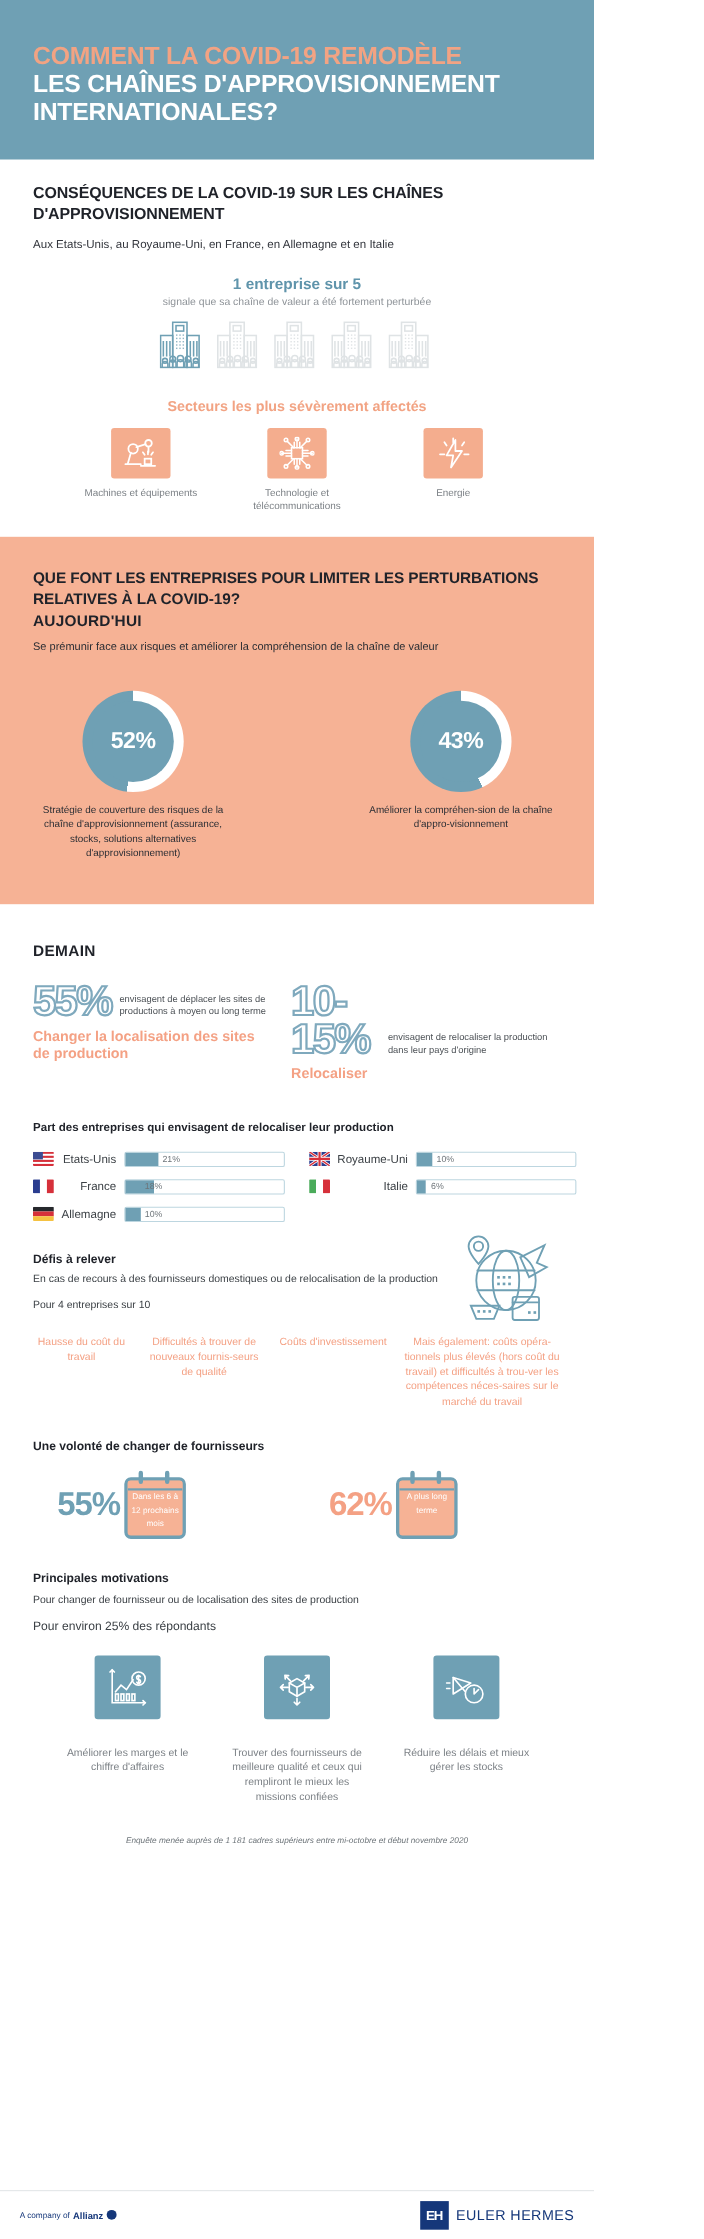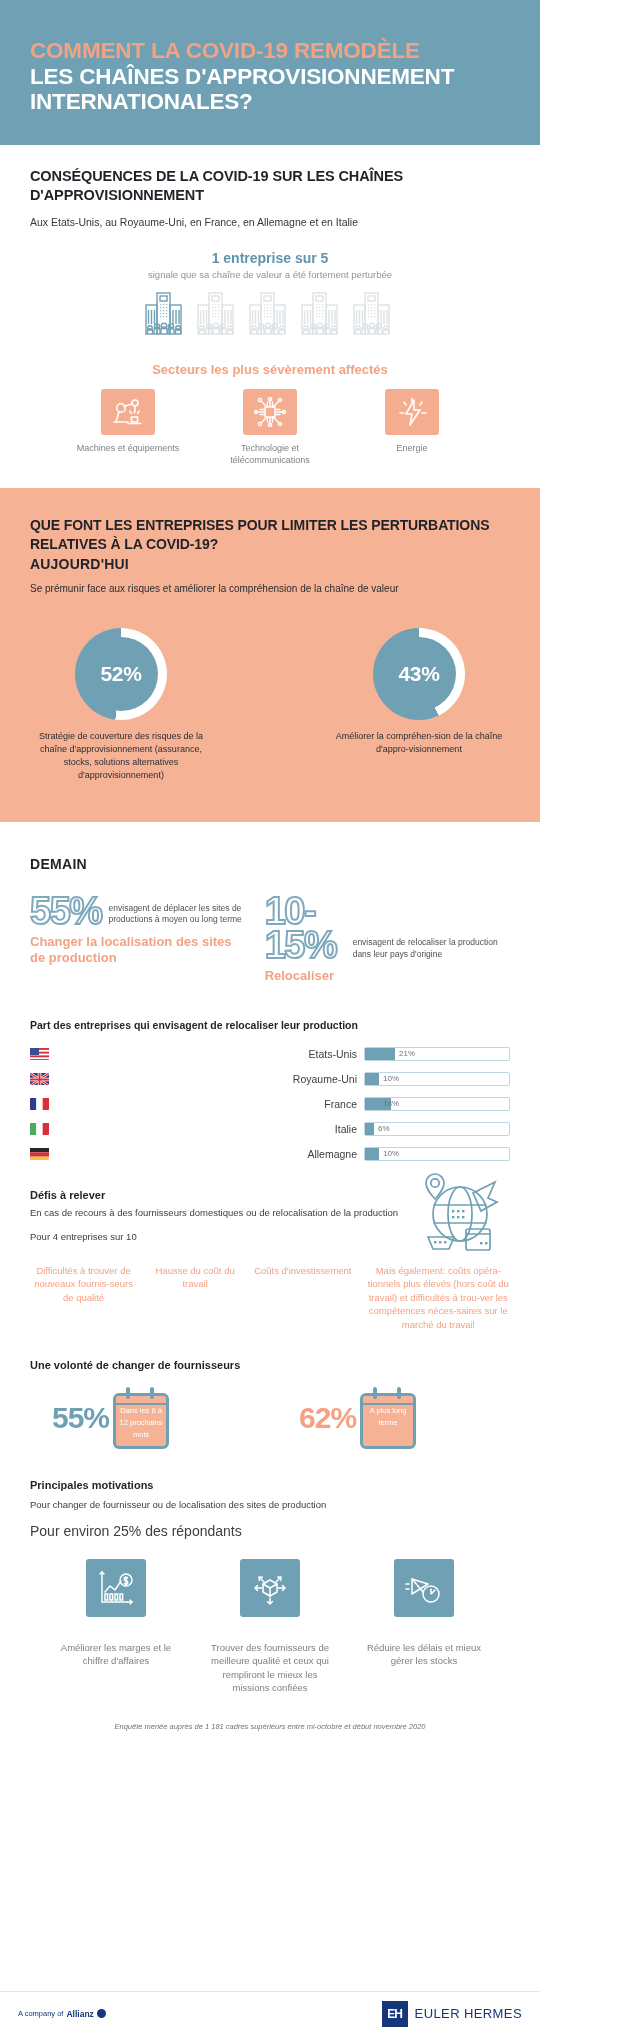--- a/index.html
+++ b/index.html
@@ -200,21 +200,21 @@
 
   .parttitle {
     margin-top: 34px;
     font-size: 10.5px;
     font-weight: bold;
     color: #1f2229;
   }
   .bars {
     margin-top: 16px;
     display: grid;
-    grid-template-columns: 1fr;
+    grid-template-columns: 1fr 1fr;
     column-gap: 22px;
     row-gap: 11px;
   }
   .barrow { display: flex; align-items: center; gap: 7px; }
   .barrow .flag { width: 19px; height: 13px; flex: 0 0 19px; border-radius: 1px; overflow: hidden; position: relative;}
   .barrow .cname {
     font-size: 10.5px;
     color: #3b4045;
     white-space: nowrap;
     flex: 1;
@@ -289,21 +289,21 @@
   .cal .ring2 { left: 37px; }
   .cal .caltext {
     position: absolute; left: 4px; right: 4px; top: 18px;
     font-size: 7.5px; color: #ffffff; text-align: center; line-height: 1.6;
   }
 
   
   .sec-mot { padding: 30px 30px 0 30px; }
   .mot-h { font-size: 11px; font-weight: bold; color: #1f2229; }
   .mot-p { font-size: 9.5px; color: #3b4045; margin-top: 8px; }
-  .mot-p2 { font-size: 14px; color: #3b4045; margin-top: 13px; }
+  .mot-p2 { font-size: 11px; color: #3b4045; margin-top: 13px; }
   .mots {
     margin-top: 20px;
     display: flex;
     justify-content: center;
     gap: 32px;
   }
   .mot { width: 122px; text-align: center; }
   .mot .tile {
     width: 60px; height: 58px;
     background: #6fa0b4;
@@ -790,22 +790,22 @@
           <rect x="70" y="71" width="2.4" height="2.4"></rect>
             <rect x="75" y="71" width="2.4" height="2.4"></rect>
         </g>
       </svg>
     </div>
     <div class="defis-h">Défis à relever</div>
     <div class="defis-p">En cas de recours à des fournisseurs domestiques ou de relocalisation de la production</div>
     <div class="defis-p2">Pour 4 entreprises sur 10</div>
 
     <div class="defis-cols">
+      <div class="defis-col dc1">Hausse du coût du travail</div>
       <div class="defis-col dc2">Difficultés à trouver de nouveaux fournis-seurs de qualité</div>
-      <div class="defis-col dc1">Hausse du coût du travail</div>
       <div class="defis-col dc3">Coûts d'investissement</div>
       <div class="defis-col dc4">Mais également: coûts opéra-tionnels plus élevés (hors coût du travail) et difficultés à trou-ver les compétences néces-saires sur le marché du travail</div>
     </div>
   </div>
 
   <div class="sec-vol">
     <div class="vol-h">Une volonté de changer de fournisseurs</div>
     <div class="vol-row">
       <div class="vol-item">
         <div class="num blue">55%</div>

